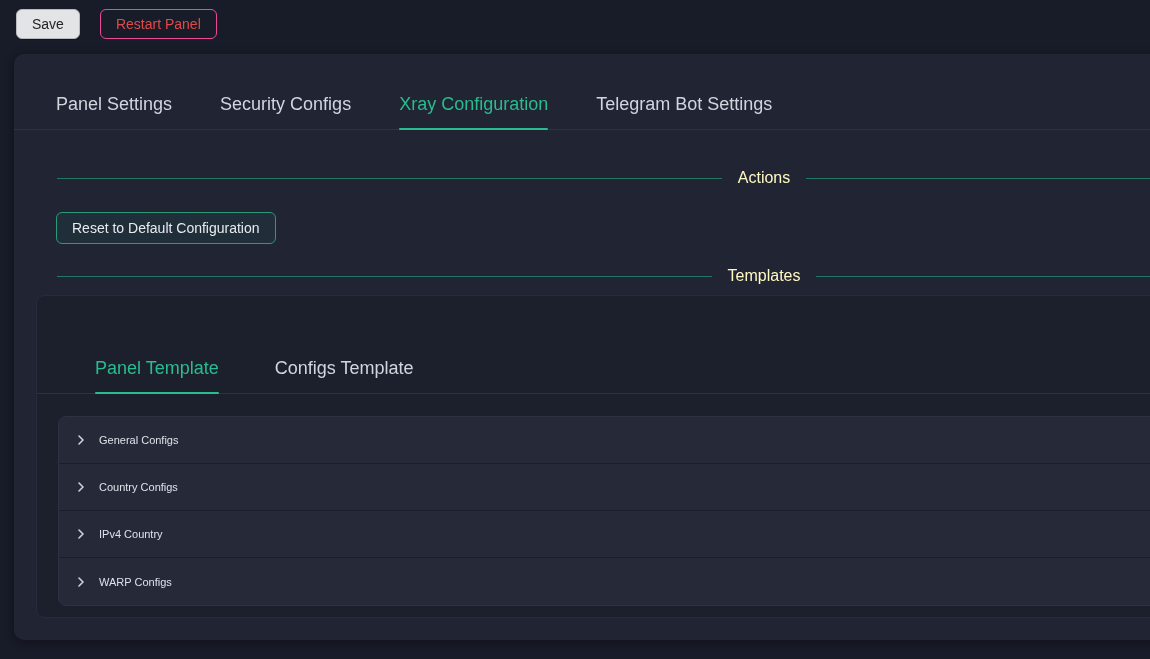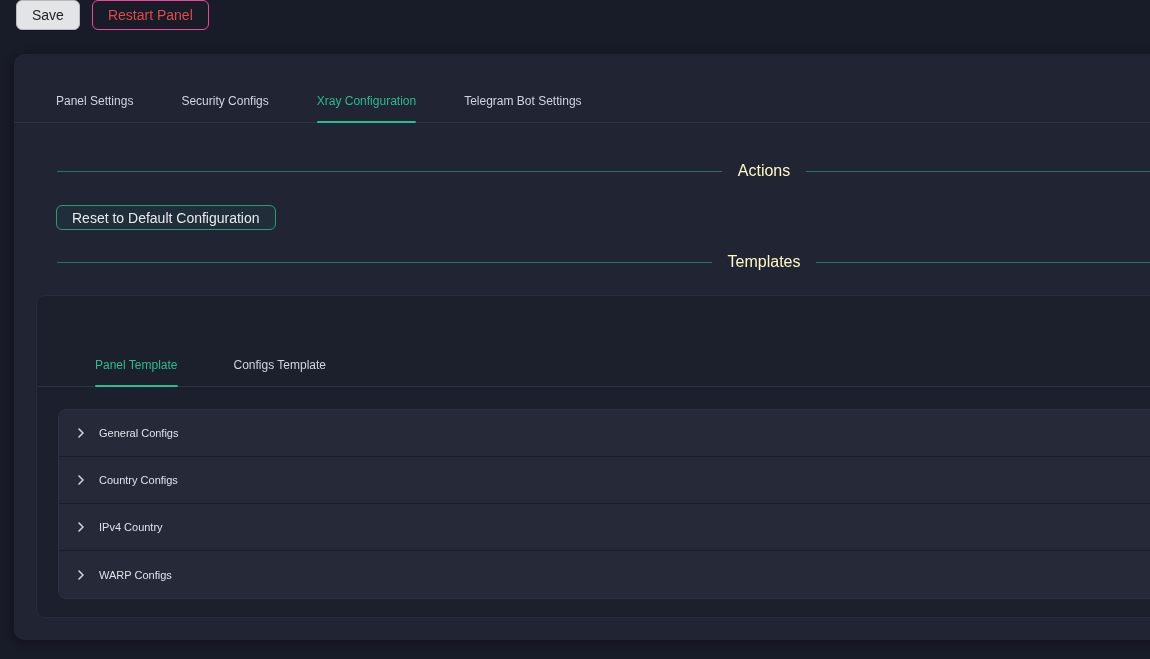--- a/index.html
+++ b/index.html
@@ -7,21 +7,21 @@
   body {
     background: #181b28;
     font-family: "Liberation Sans", "DejaVu Sans", sans-serif;
     position: relative;
     color: #dfe2ea;
   }
 
   
   .topbar {
     position: absolute; top: 0; left: 0; right: 0; height: 47px;
-    display: flex; align-items: flex-start; gap: 12px; padding-left: 16px;
+    display: flex; align-items: center; gap: 20px; padding-left: 16px;
   }
   .btn {
     height: 30px; padding: 0 15px; font-size: 14px; border-radius: 6px;
     display: inline-flex; align-items: center; justify-content: center;
     cursor: pointer; font-family: inherit; line-height: 1;
   }
   .btn-save {
     background: #e3e4e6; color: #232323; border: 1px solid #b9babd;
     box-shadow: 0 1px 0 rgba(0,0,0,0.25);
   }
@@ -34,21 +34,21 @@
     position: absolute; left: 14px; top: 54px; width: 1500px; height: 586px;
     background: #202433; border-radius: 10px;
     box-shadow: 0 2px 10px rgba(0,0,0,0.35);
   }
 
   
   .tabs {
     display: flex; border-bottom: 1px solid #2d3142;
   }
   .tab {
-    position: relative; padding: 12px 0 14px; font-size: 12px;
+    position: relative; padding: 12px 0 14px; font-size: 18px;
     color: #d2d5de; cursor: pointer; white-space: nowrap; text-align: center;
   }
   .tab.active { color: #2abb8e; }
   .tab.active::after {
     content: ""; position: absolute; left: 0; right: 0; bottom: -1px;
     height: 2px; background: #2abb8e; border-radius: 2px;
   }
   .main-tabs { margin-top: 28px; padding: 0 42px; gap: 48px; }
   .inner-tabs { margin-top: 50px; padding: 0 58px; gap: 56px; }
 
@@ -61,21 +61,21 @@
     flex: 1; height: 1px; background: rgba(42,187,142,0.55);
   }
   .divider .divider-label {
     font-size: 16px; color: #fef9c3; white-space: nowrap;
   }
   .divider.templates { margin-top: 20px; }
 
   
   .btn-reset {
     margin: 22px 0 0 42px;
-    height: 25px; padding: 0 15px; font-size: 14px; border-radius: 6px;
+    height: 32px; padding: 0 15px; font-size: 14px; border-radius: 6px;
     display: inline-flex; align-items: center;
     background: rgba(42,187,142,0.07);
     border: 1px solid #2a9a77; color: #e8eaf0; cursor: pointer;
     font-family: inherit;
   }
 
   
   .inner-card {
     position: absolute; left: 22px; top: 241px; width: 1456px; height: 323px;
     background: #1c202d; border: 1px solid #272b3a; border-radius: 8px;

